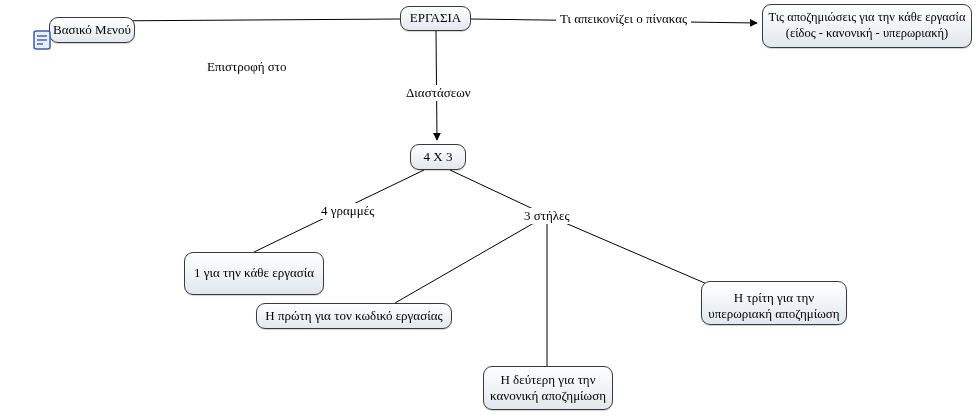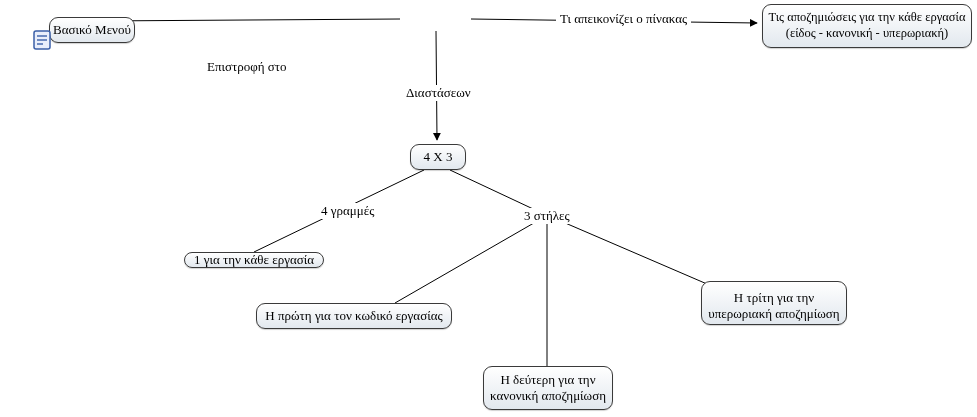--- a/index.html
+++ b/index.html
@@ -41,21 +41,21 @@
     padding: 0 4px;
     font-size: 13px;
     color: #000;
     white-space: nowrap;
   }
   
   #node-main-menu     { left: 4px;   top: 17px;   width: 86px;  height: 26px; margin-left: 45px; }
   #node-task          { left: 400px; top: 6px;   width: 71px;  height: 25px; }
   #node-table-content { left: 762px; top: 4px;   width: 210px; height: 44px; font-size: 12.5px; padding-left: 6px; }
   #node-4x3           { left: 410px; top: 144px; width: 56px;  height: 26px; }
-  #node-rows          { left: 184px; top: 252px; width: 140px; height: 16px; }
+  #node-rows          { left: 184px; top: 252px; width: 140px; height: 43px; }
   #node-col1          { left: 256px; top: 303px; width: 196px; height: 26px; }
   #node-col2          { left: 483px; top: 366px; width: 130px; height: 44px; }
   #node-col3          { left: 701px; top: 281px; width: 146px; height: 44px; justify-content: flex-end; }
   
   #label-return     { left: 203px; top: 11px; margin-top: 48px; }
   #label-depicts    { left: 556px; top: 11px; }
   #label-dimensions { left: 402px; top: 85px; }
   #label-rows       { left: 317px; top: 203px; }
   #label-cols       { left: 520px; top: 208px; }
   
@@ -91,20 +91,23 @@
     <span class="line">Βασικό Μενού</span>
   </div>
 
   <svg id="resource-icon" viewBox="0 0 18 20" xmlns="http://www.w3.org/2000/svg">
     <rect x="1" y="1" width="16" height="18" rx="2" fill="#e8eefb" stroke="#3a5fa8" stroke-width="1.5"></rect>
     <line x1="4" y1="6" x2="14" y2="6" stroke="#3a5fa8" stroke-width="1.4"></line>
     <line x1="4" y1="10" x2="14" y2="10" stroke="#3a5fa8" stroke-width="1.4"></line>
     <line x1="4" y1="14" x2="10" y2="14" stroke="#3a5fa8" stroke-width="1.4"></line>
   </svg>
 
+  <div class="node" id="node-task">
+    <span class="line">ΕΡΓΑΣΙΑ</span>
+  </div>
 
   <div class="node" id="node-table-content">
     <span class="line">Τις αποζημιώσεις για την κάθε εργασία</span>
     <span class="line">(είδος - κανονική - υπερωριακή)</span>
   </div>
 
   <div class="node" id="node-4x3">
     <span class="line">4 Χ 3</span>
   </div>
 

